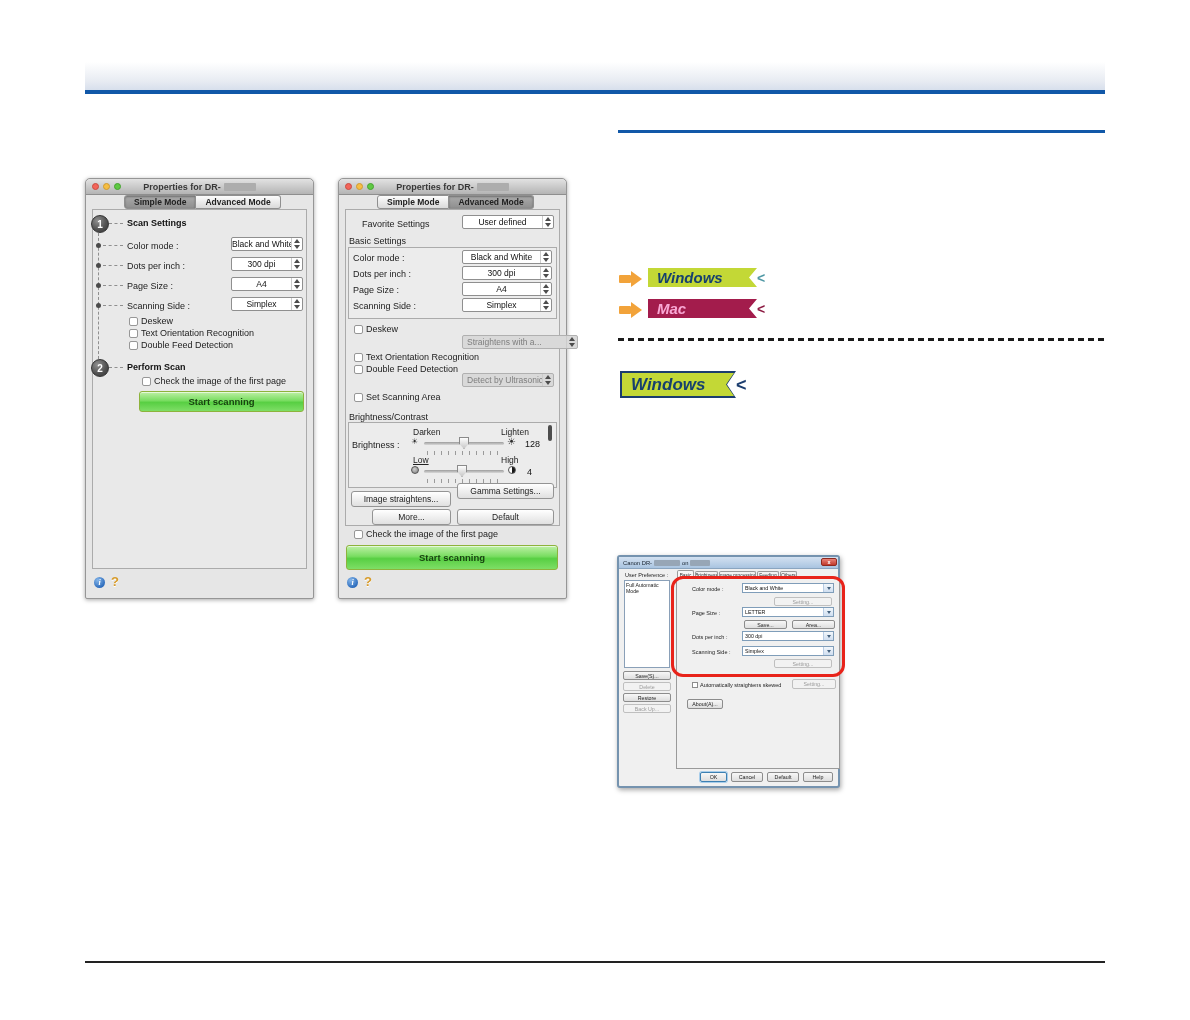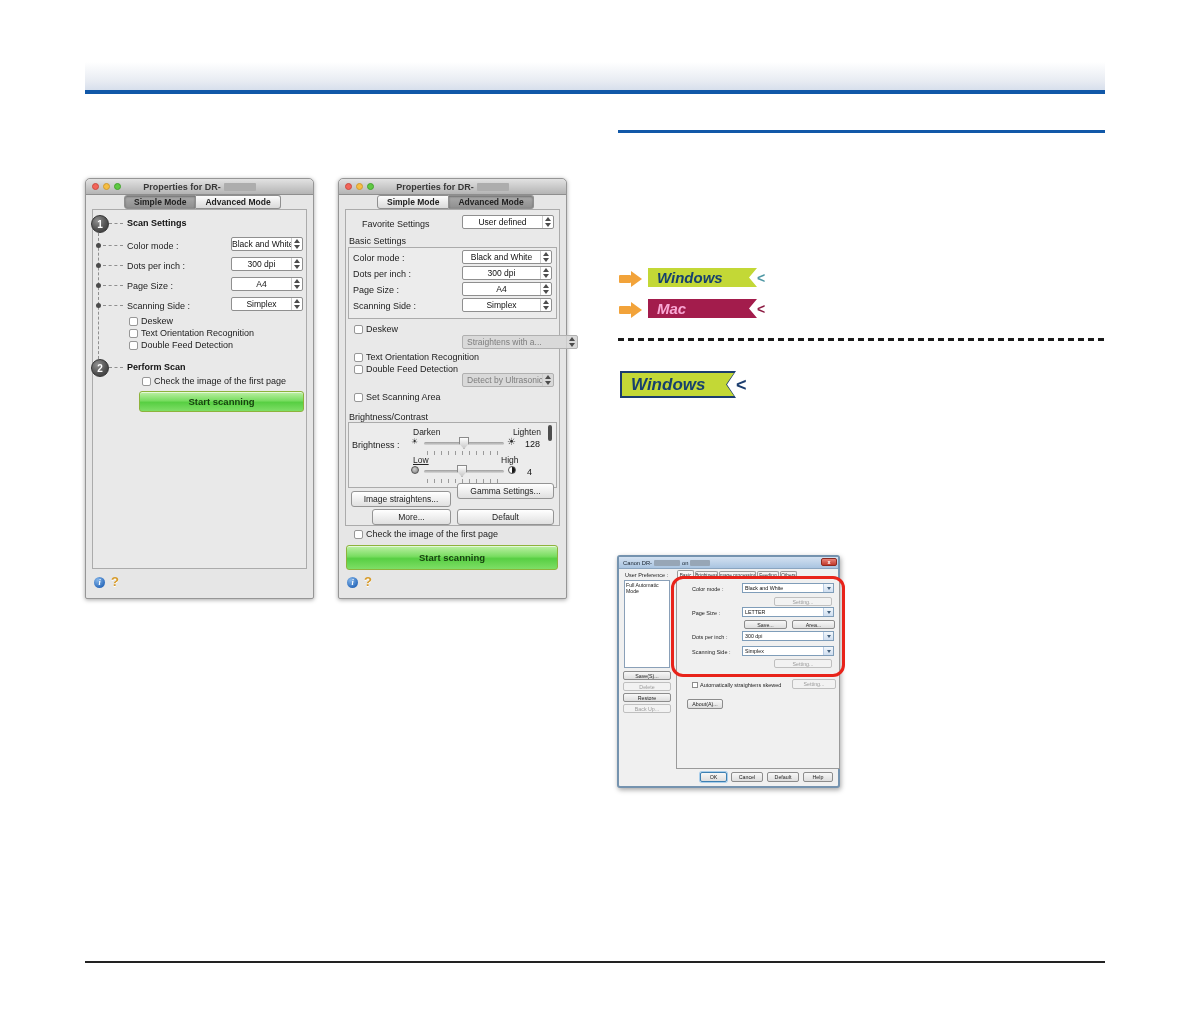--- a/index.html
+++ b/index.html
@@ -342,21 +342,21 @@
     </div>
 
     <span class="mcheck" style="left:15px;top:214px;"></span>
     <div class="mlabel" style="left:27px;top:213px;">Set Scanning Area</div>
 
     <div class="mlabel" style="left:10px;top:233px;">Brightness/Contrast</div>
     <div class="bcbox" style="left:9px;top:243px;width:207px;height:64px;"></div>
     <div class="scrollind" style="left:209px;top:246px;"></div>
 
     <div class="minilbl" style="left:74px;top:248px;">Darken</div>
-    <div class="minilbl" style="left:168px;top:248px;padding-left:6px;">Lighten</div>
+    <div class="minilbl" style="left:156px;top:248px;padding-left:6px;">Lighten</div>
     <div class="mlabel" style="left:13px;top:261px;">Brightness :</div>
     <div class="sun" style="left:72px;top:258px;font-size:8px;">☀</div>
     <div class="track" style="left:85px;top:263px;width:80px;"></div>
     <div class="thumb" style="left:120px;top:258px;"></div>
     <div class="sun" style="left:168px;top:257px;font-size:10px;">☀</div>
     <div class="sliderval" style="left:186px;top:260px;">128</div>
     <div class="ticks" style="left:88px;top:272px;width:76px;"></div>
 
     <div class="minilbl" style="left:74px;top:276px;text-decoration:underline;">Low</div>
     <div class="minilbl" style="left:162px;top:276px;">High</div>

